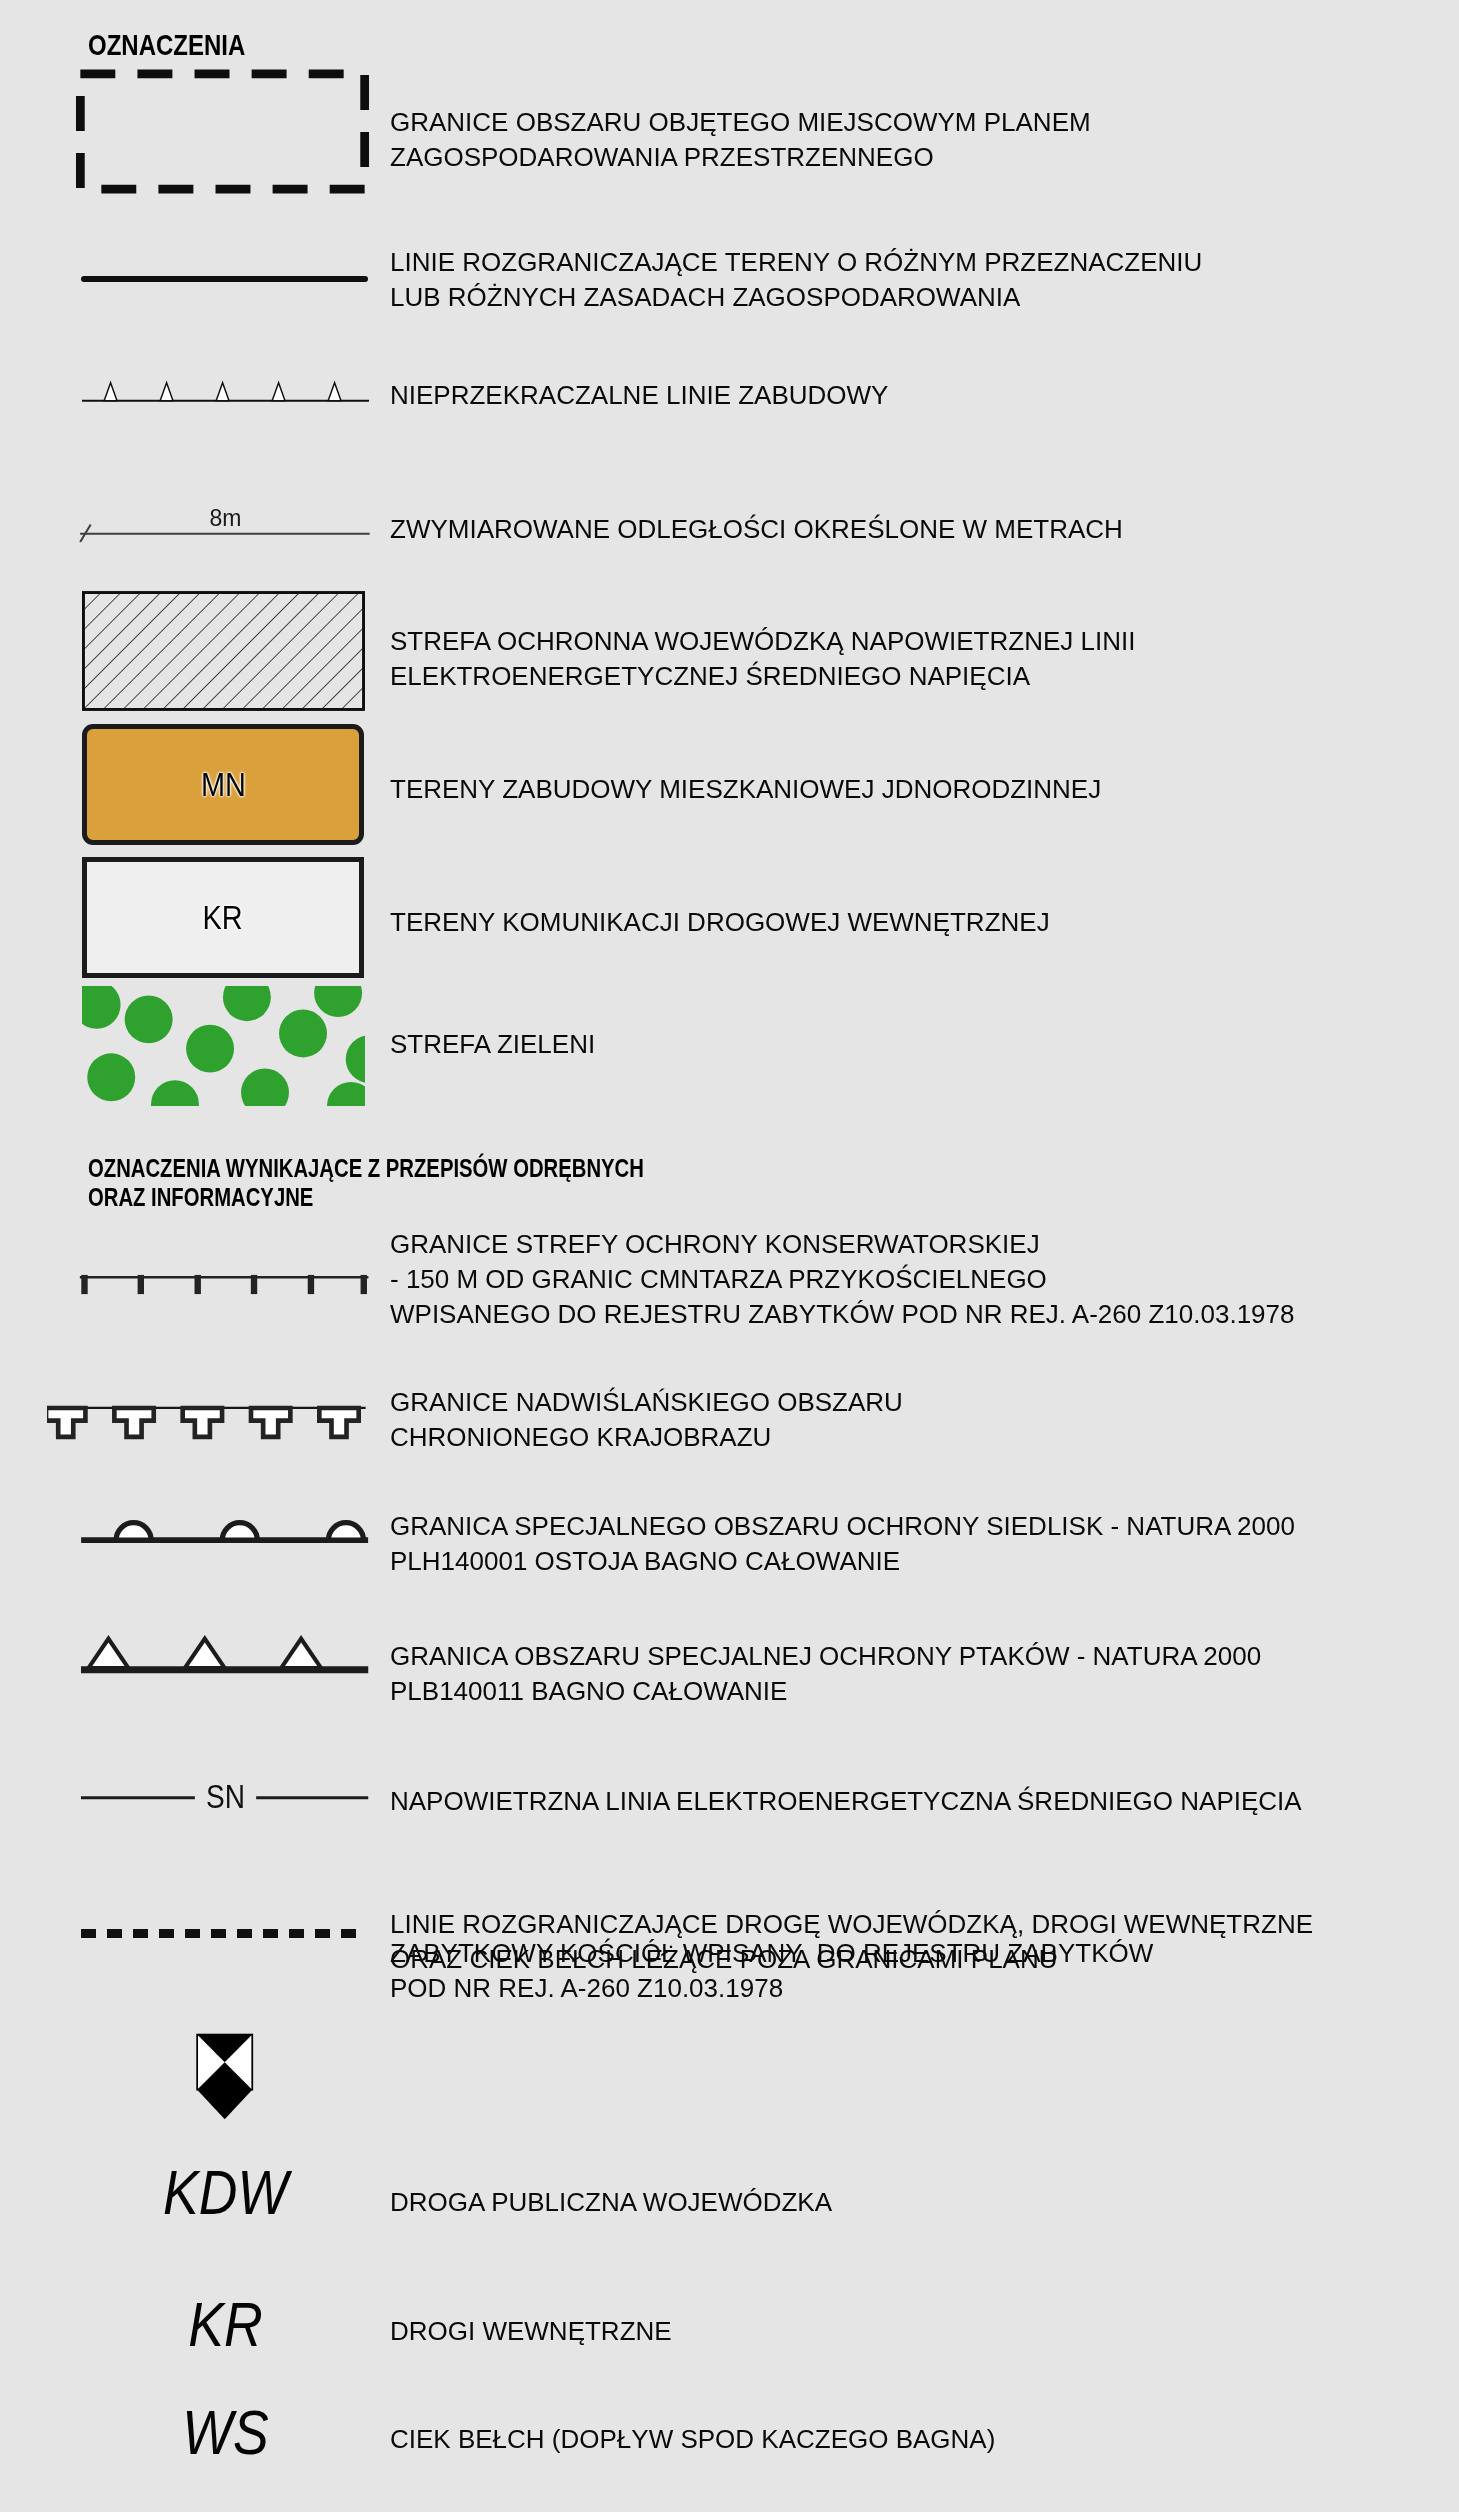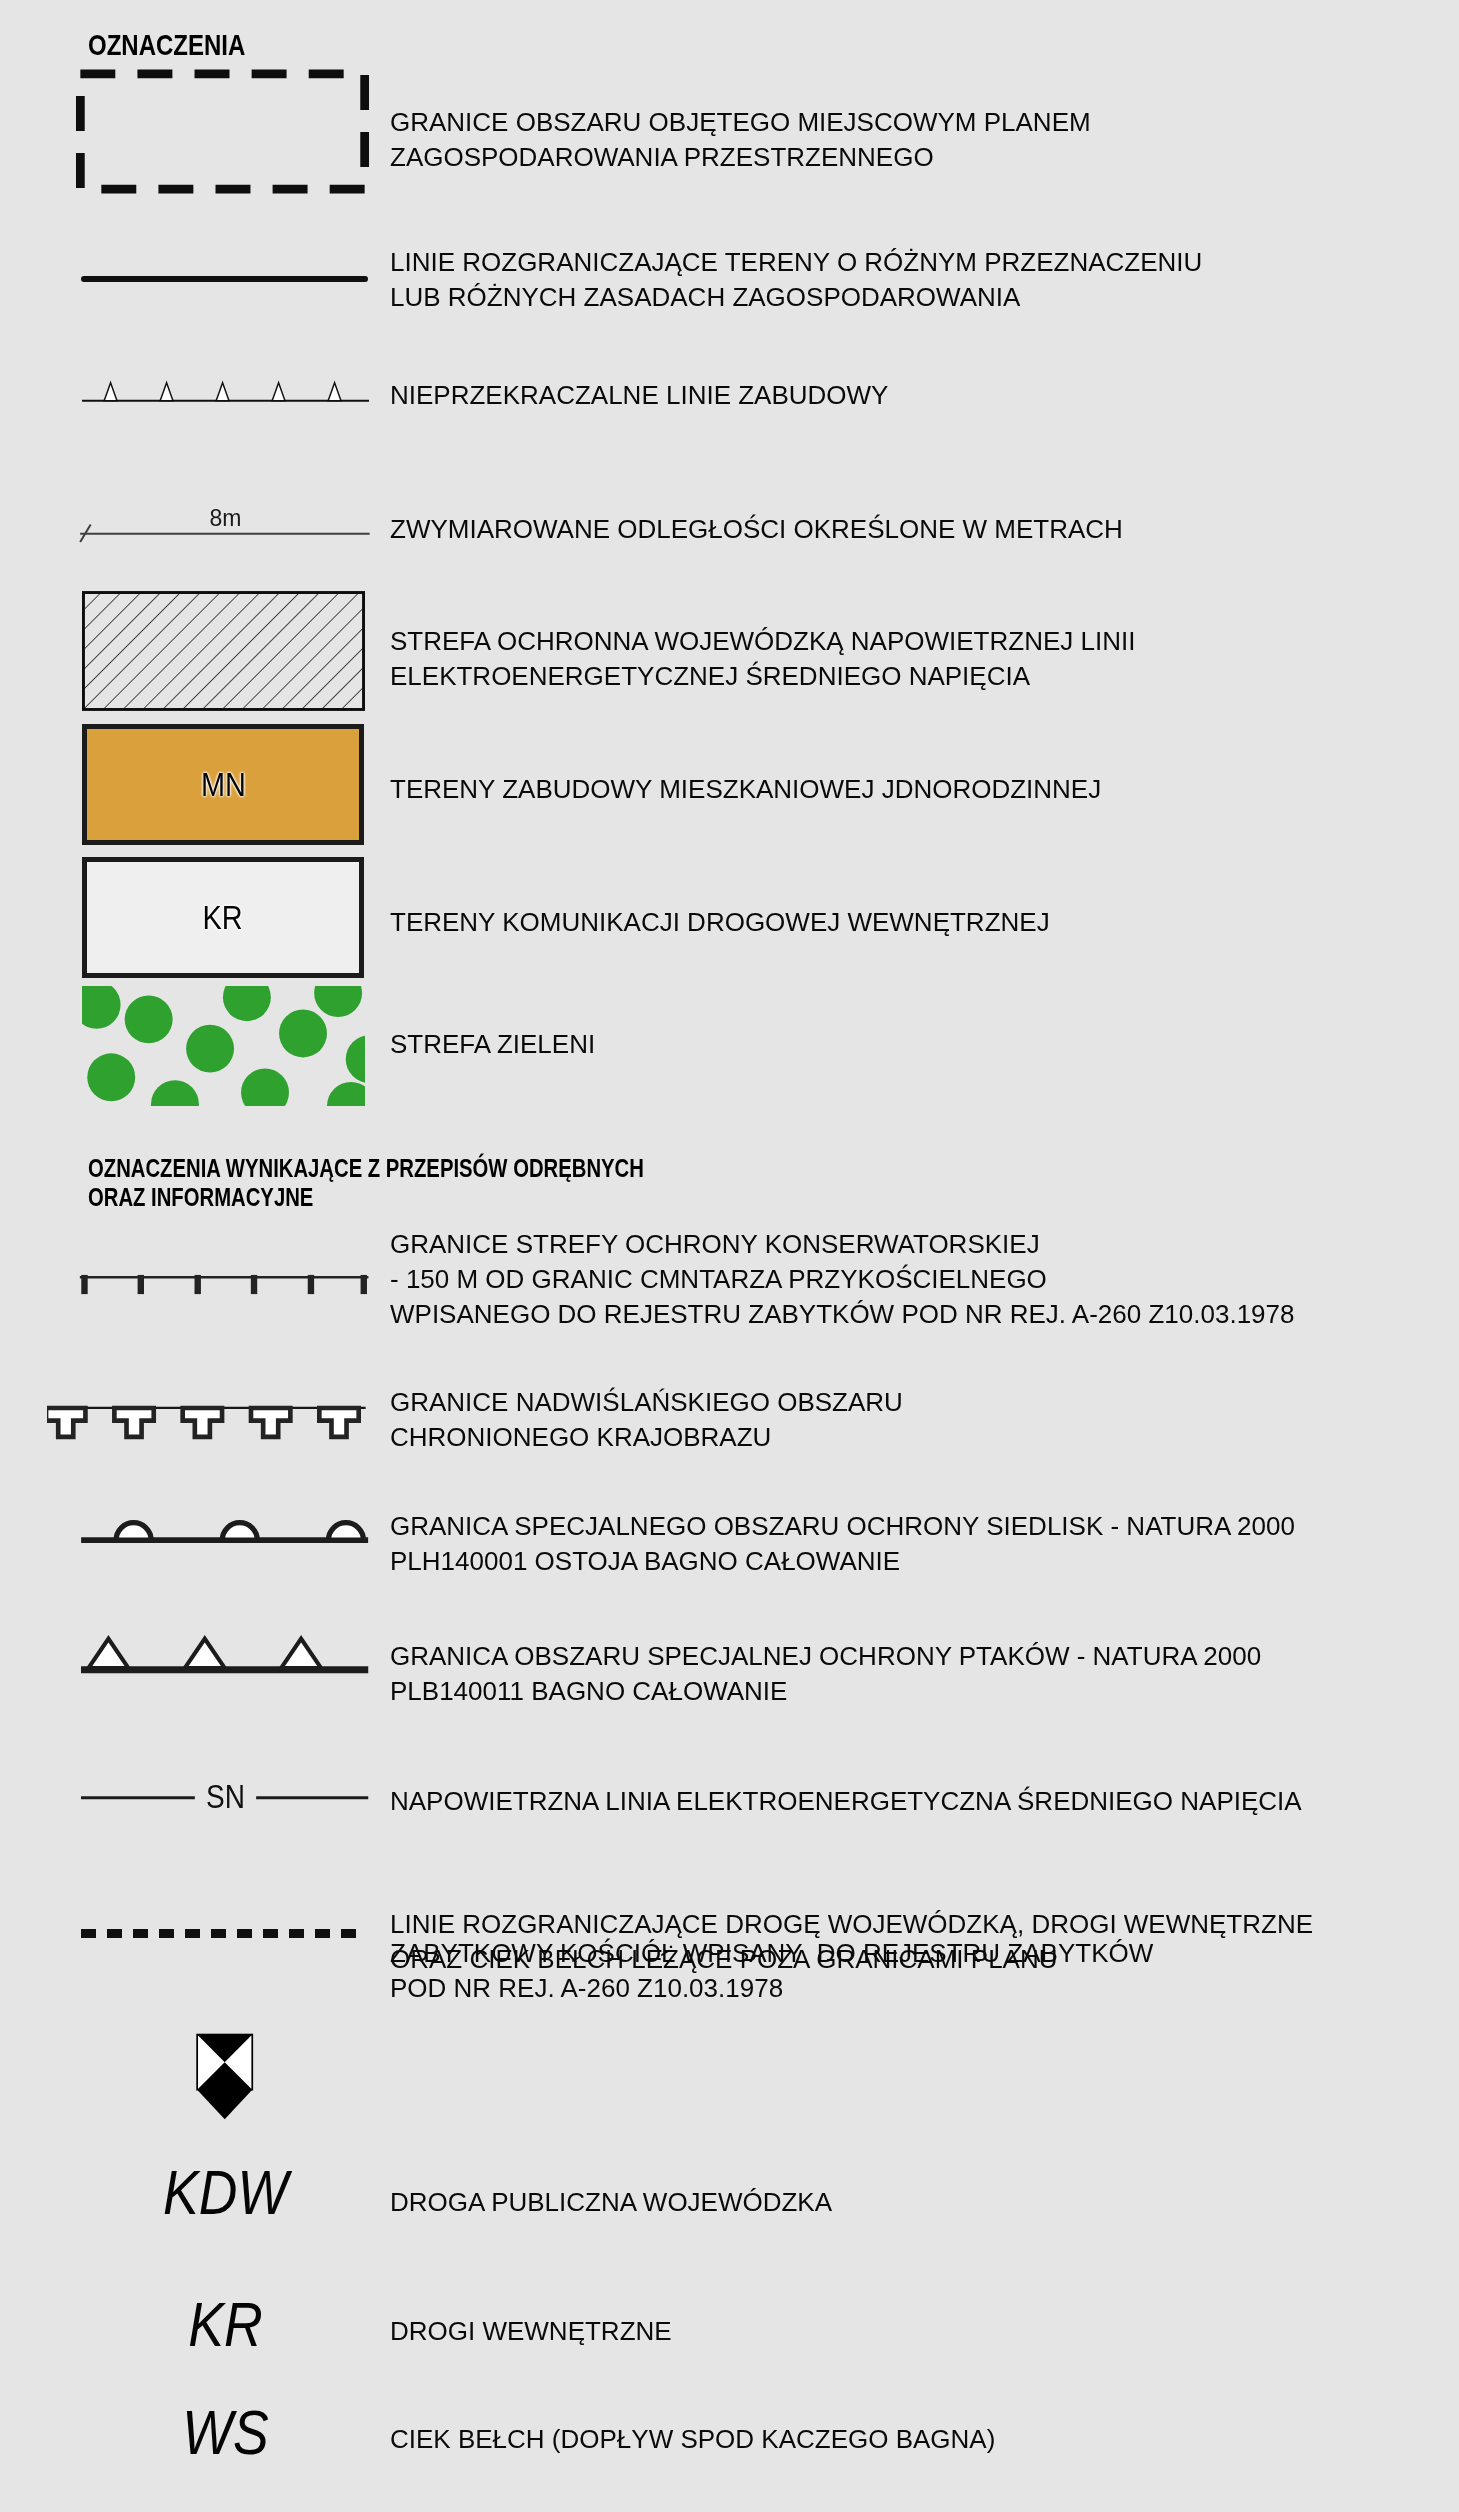--- a/index.html
+++ b/index.html
@@ -91,21 +91,21 @@
     <defs>
       <pattern id="hatch" width="24" height="24" patternUnits="userSpaceOnUse" patternTransform="rotate(45)">
         <line x1="0" y1="0" x2="0" y2="24" stroke="#161616" stroke-width="2.6"></line>
       </pattern>
     </defs>
     <rect x="2.5" y="2.5" width="479" height="200" fill="url(#hatch)" stroke="#0e0e0e" stroke-width="5"></rect>
   </svg>
   <div class="txt" style="top:624px;">STREFA OCHRONNA WOJEWÓDZKĄ NAPOWIETRZNEJ LINII
 ELEKTROENERGETYCZNEJ ŚREDNIEGO NAPIĘCIA</div>
 
-  <div class="boxfill" style="top: 724px; background-color: rgb(217, 160, 60);">
+  <div class="boxfill" style="top: 724px; background-color: rgb(217, 160, 60); border-radius: 11px;">
     <span class="boxlabel">MN</span>
   </div>
   <div class="txt" style="top:772px;">TERENY ZABUDOWY MIESZKANIOWEJ JDNORODZINNEJ</div>
 
   <div class="boxfill" style="top: 857px; background-color: rgb(239, 239, 239);">
     <span class="boxlabel">KR</span>
   </div>
   <div class="txt" style="top:905px;">TERENY KOMUNIKACJI DROGOWEJ WEWNĘTRZNEJ</div>
 
   <svg class="abs" style="left:82px;top:986px;" width="283" height="120" viewBox="0 0 484 205">

